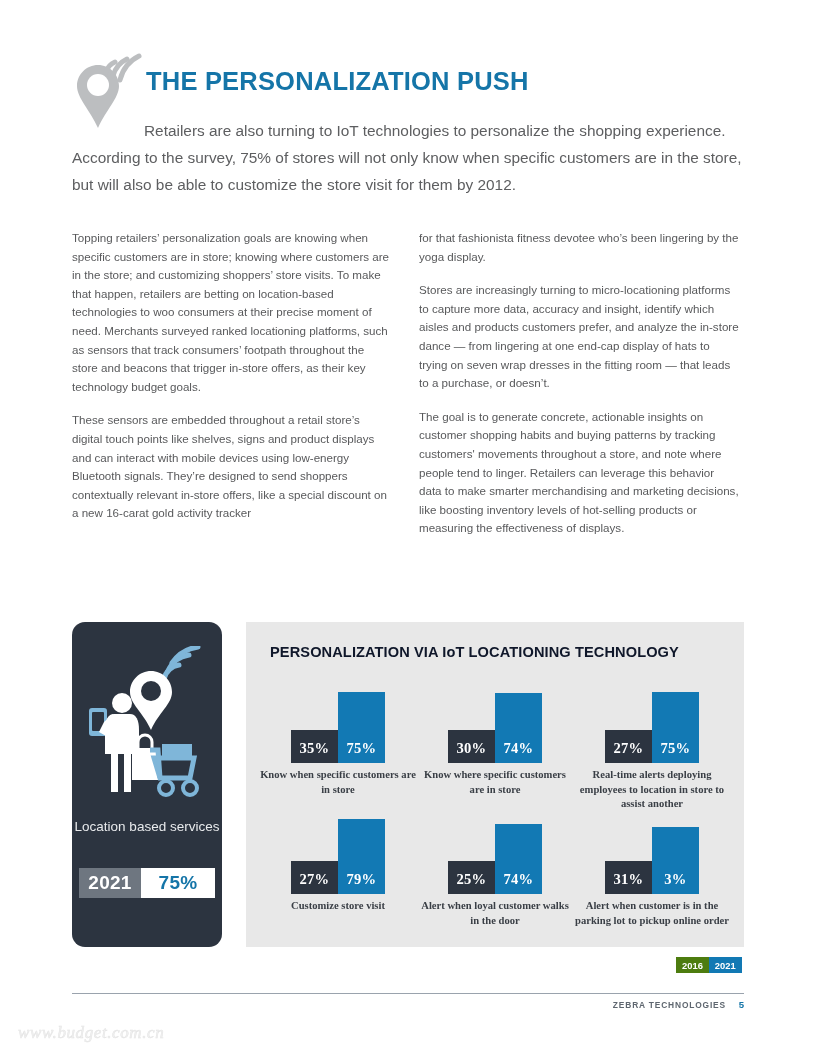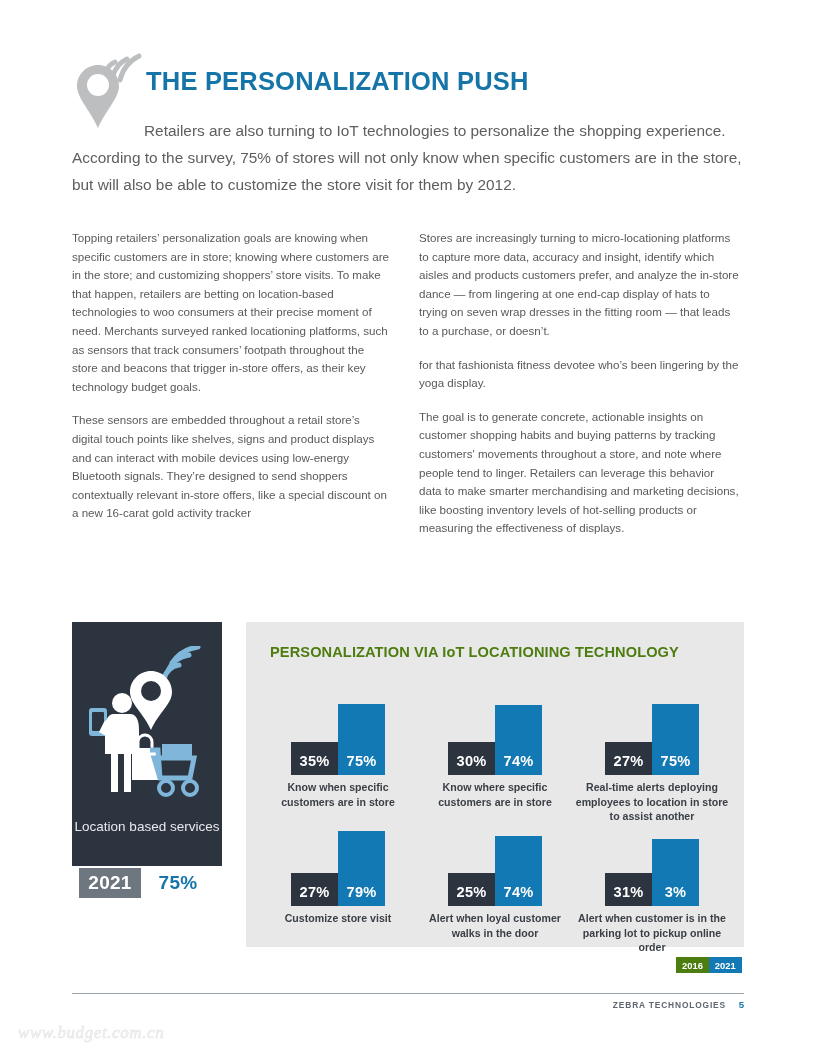--- a/index.html
+++ b/index.html
@@ -90,22 +90,23 @@
     top: 622px;
     width: 672px;
     height: 325px;
   }
 
   .panel-dark {
     position: absolute;
     left: 0px;
     top: 0px;
     width: 150px;
-    height: 244px;
+    height: 325px;
     background: #2c3440;
+    border-radius: 13px;
   }
   .shopper-icon {
     position: absolute;
     left: 12px;
     top: 24px;
     width: 126px;
     height: 158px;
   }
   .panel-caption {
     position: absolute;
@@ -155,31 +156,32 @@
     width: 498px;
     height: 325px;
     background: #e8e8e8;
   }
   .info-title {
     position: absolute;
     left: 24px;
     top: 22px;
     font-size: 14.6px;
     font-weight: bold;
-    color: #4d7c0f;
+    color: #0f172a;
     letter-spacing: 0.1px;
     white-space: nowrap;
   }
 
   .grid {
     position: absolute;
     left: 14px;
-    top: 60px;
+    top: 48px;
     width: 470px;
     height: 260px;
+    font-family: Liberation Serif, serif;
   }
   .cell {
     position: absolute;
     width: 156px;
   }
   .cell.c0 { left: 0px; }
   .cell.c1 { left: 157px; }
   .cell.c2 { left: 314px; }
   .cell.r0 { top: 0px; }
   .cell.r1 { top: 131px; }
@@ -313,22 +315,22 @@
   </div>
 
   <div class="columns">
 
     <div class="col left">
       <p>Topping retailers’ personalization goals are knowing when specific customers are in store; knowing where customers are in the store; and customizing shoppers’ store visits. To make that happen, retailers are betting on location-based technologies to woo consumers at their precise moment of need. Merchants surveyed ranked locationing platforms, such as sensors that track consumers’ footpath throughout the store and beacons that trigger in-store offers, as their key technology budget goals.</p>
       <p>These sensors are embedded throughout a retail store’s digital touch points like shelves, signs and product displays and can interact with mobile devices using low-energy Bluetooth signals. They’re designed to send shoppers contextually relevant in-store offers, like a special discount on a new 16-carat gold activity tracker</p>
     </div>
 
     <div class="col right">
+      <p>for that fashionista fitness devotee who’s been lingering by the yoga display.</p>
       <p>Stores are increasingly turning to micro-locationing platforms to capture more data, accuracy and insight, identify which aisles and products customers prefer, and analyze the in-store dance — from lingering at one end-cap display of hats to trying on seven wrap dresses in the fitting room — that leads to a purchase, or doesn’t.</p>
-      <p>for that fashionista fitness devotee who’s been lingering by the yoga display.</p>
       <p>The goal is to generate concrete, actionable insights on customer shopping habits and buying patterns by tracking customers' movements throughout a store, and note where people tend to linger. Retailers can leverage this behavior data to make smarter merchandising and marketing decisions, like boosting inventory levels of hot-selling products or measuring the effectiveness of displays.</p>
     </div>
   </div>
 
   <div class="info">
 
     <div class="panel-dark">
 
       <div class="shopper-icon">
         <svg width="126" height="158" viewBox="0 0 126 158">

